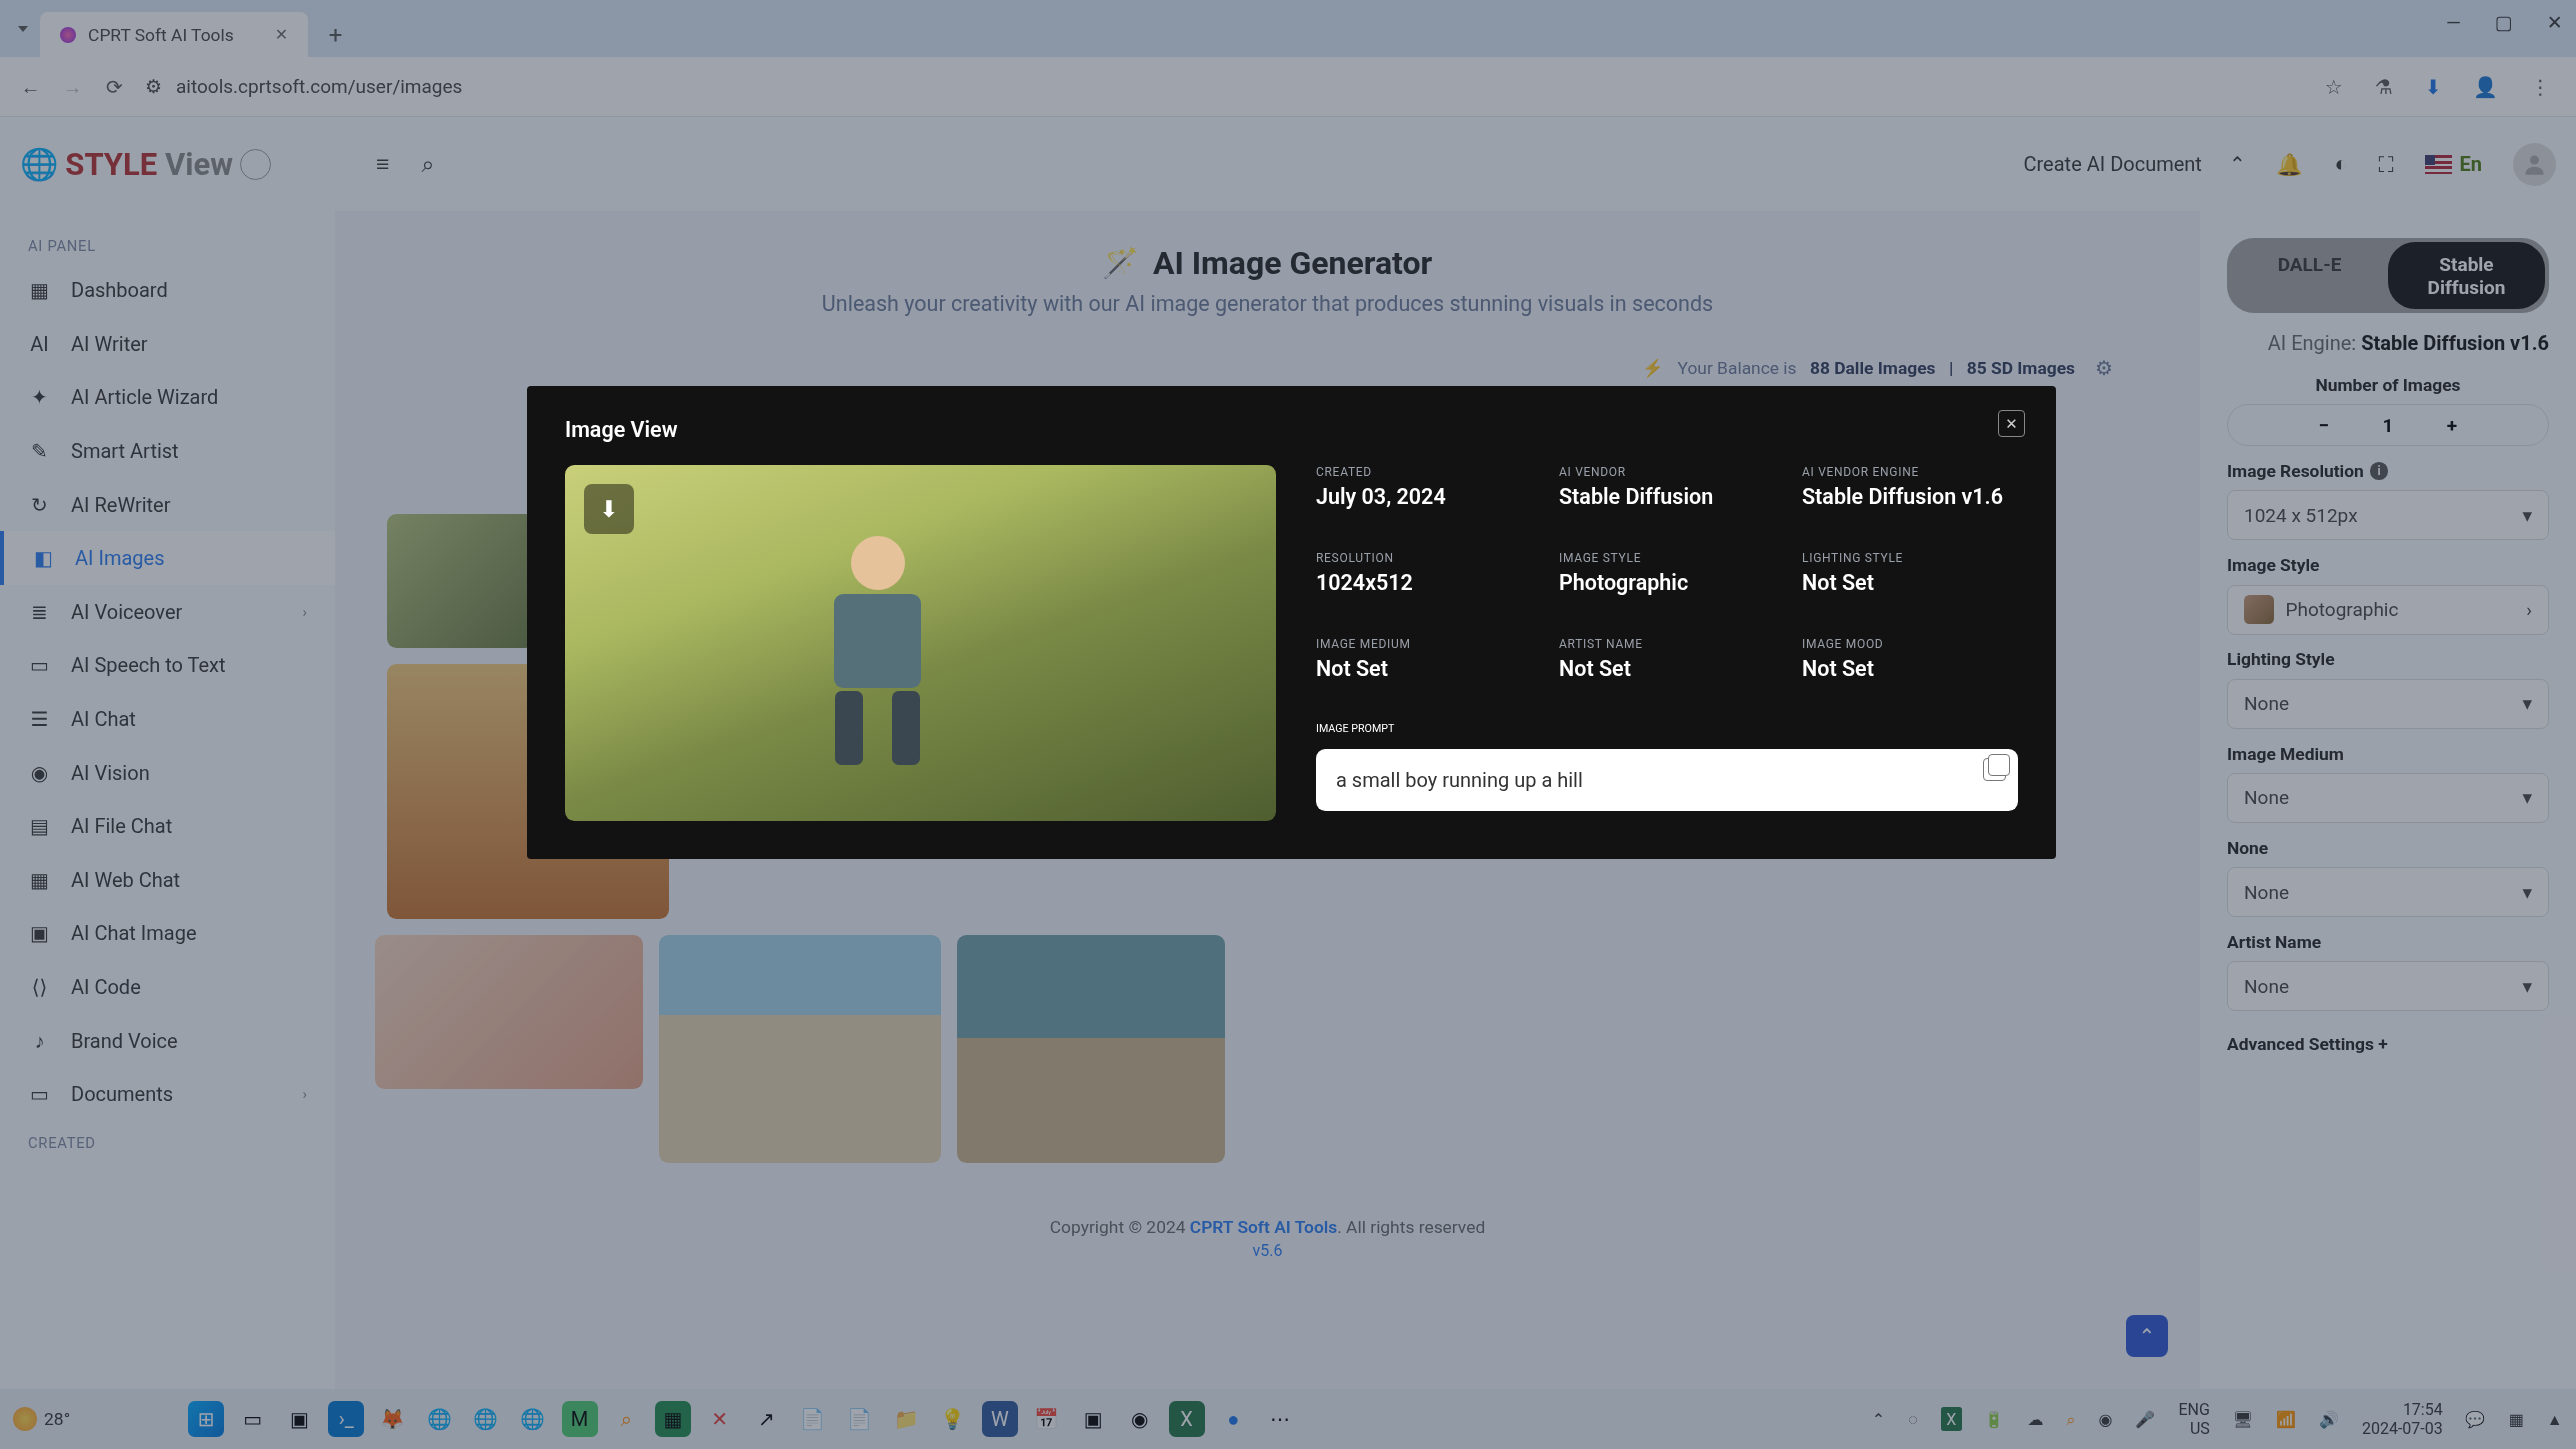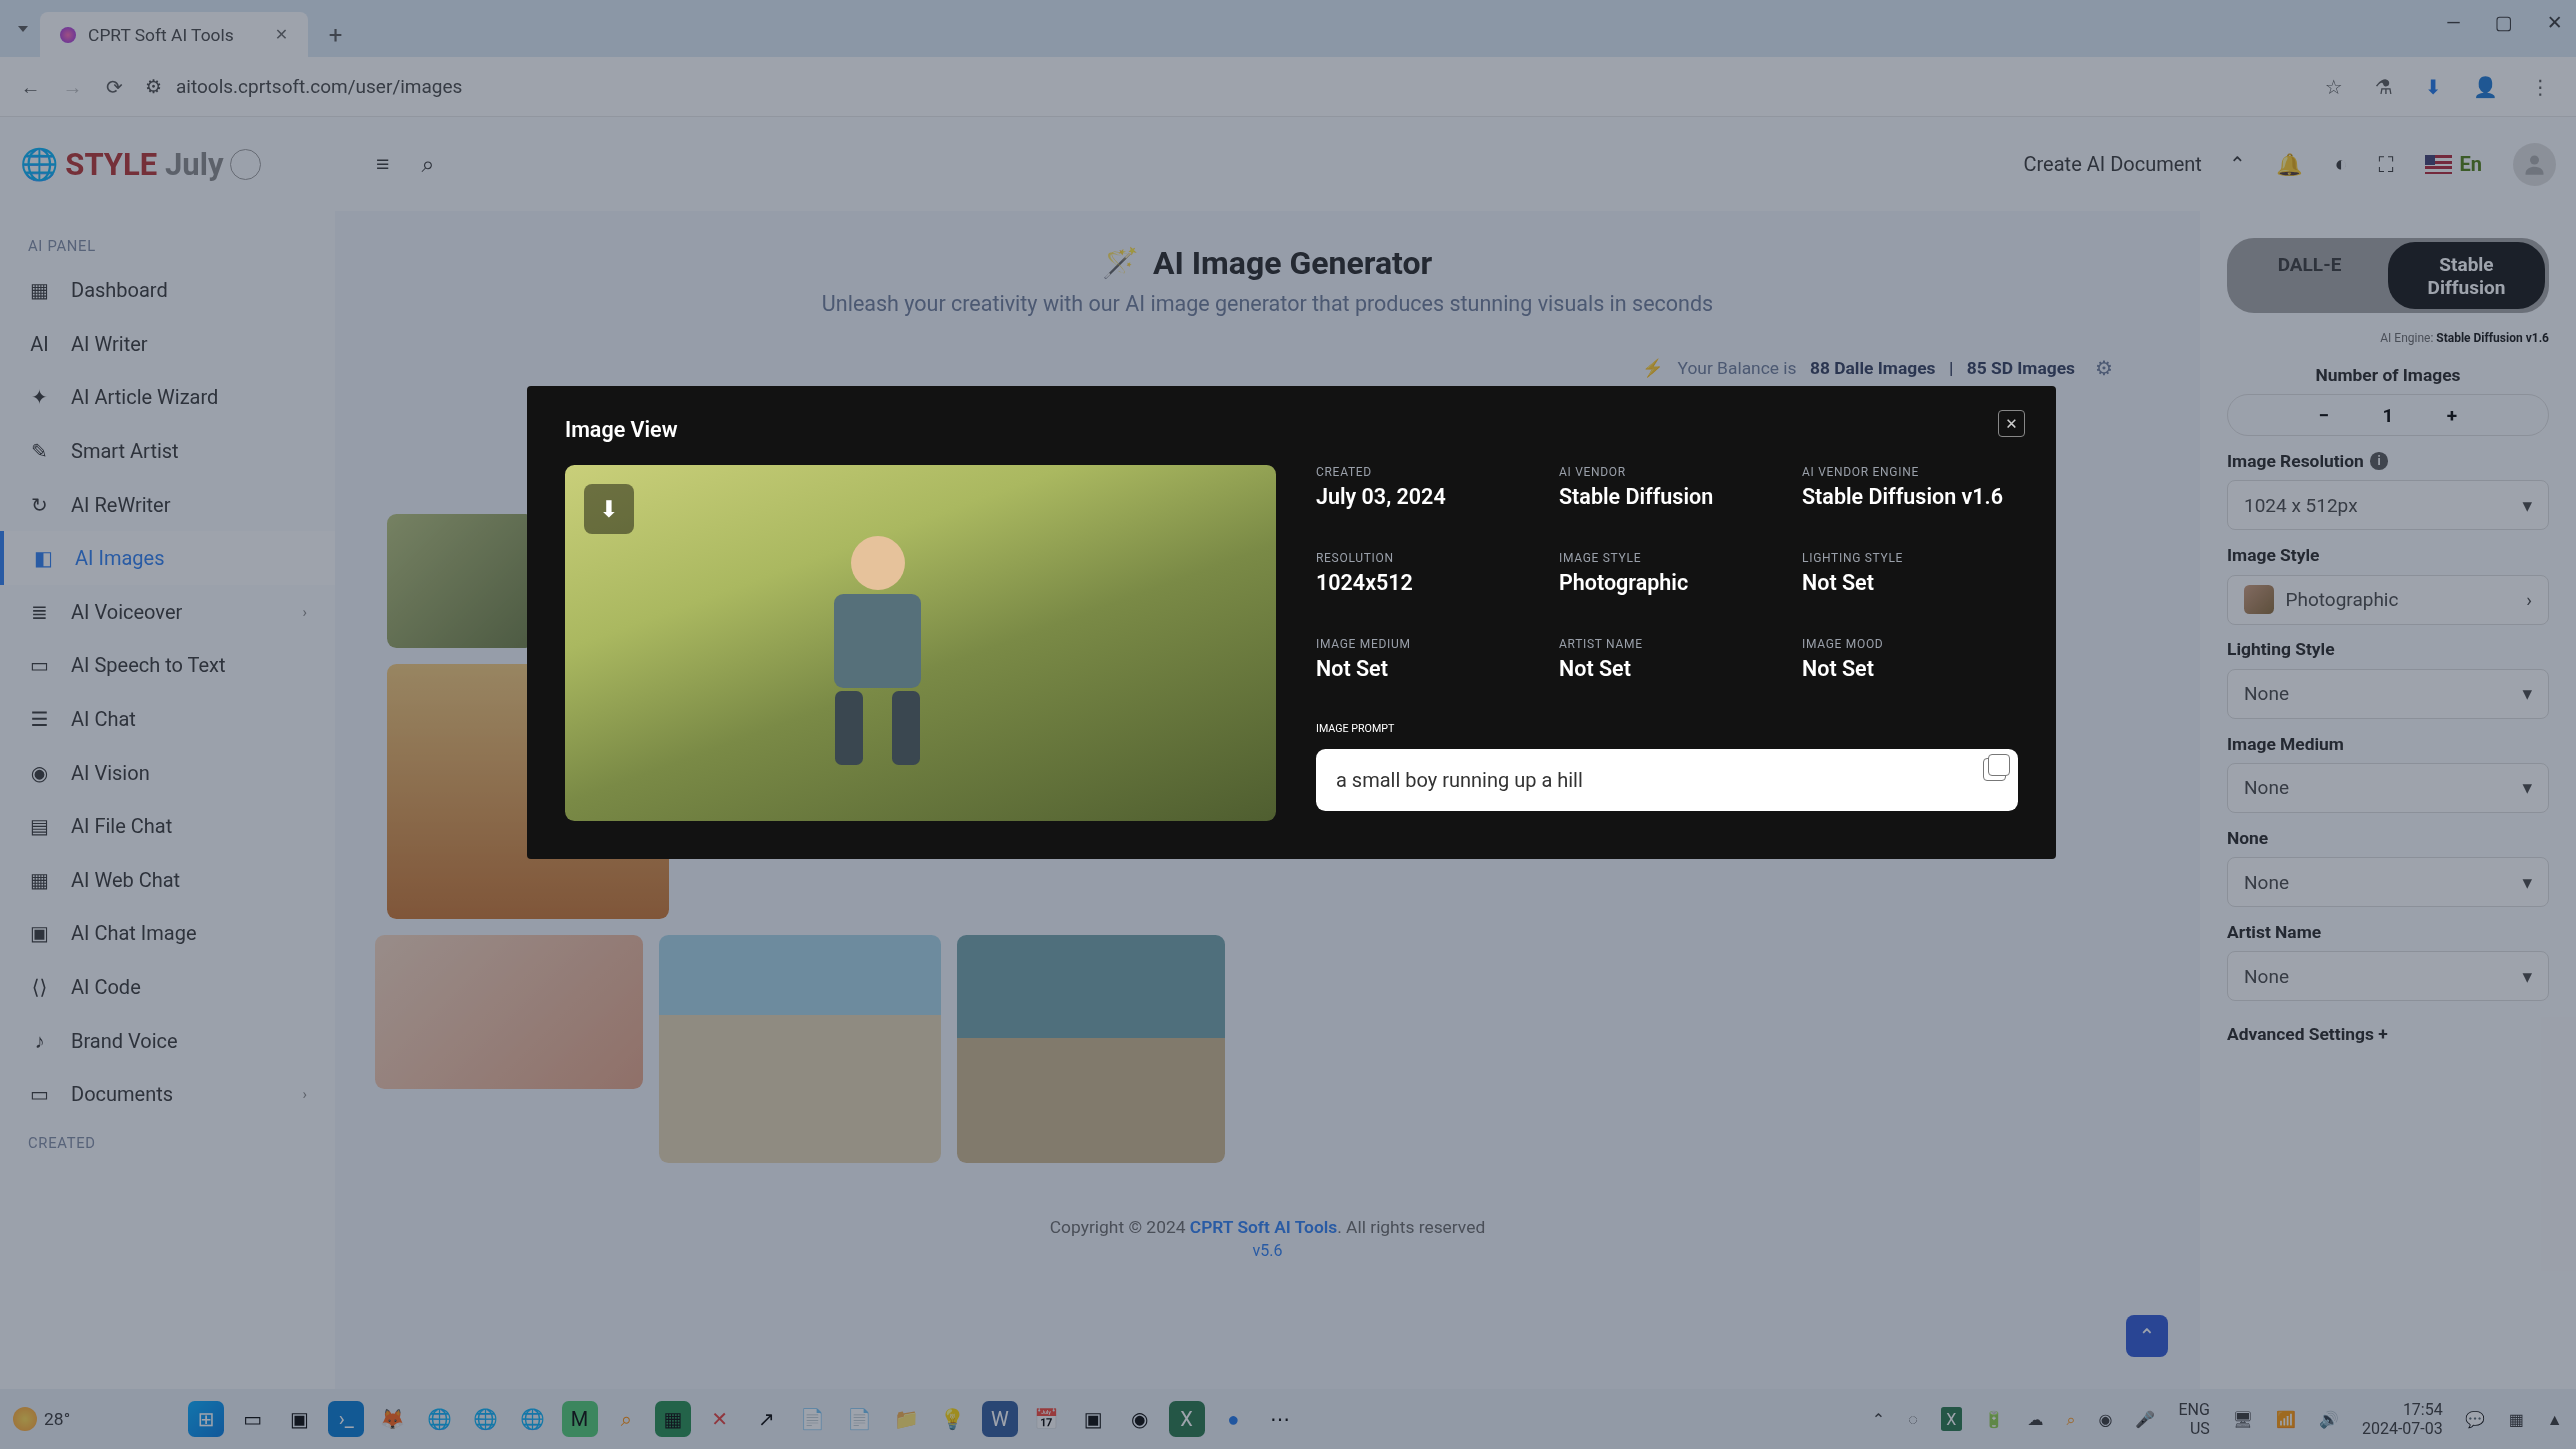--- a/index.html
+++ b/index.html
@@ -70,21 +70,21 @@
 
 .footer-text{text-align:center;font-size:17.4px;color:#666;margin-top:54px}
 .footer-text a{color:#2a7cf0;text-decoration:none;font-weight:600}
 .version{text-align:center;font-size:16px;color:#2a7cf0;margin-top:4px}
 
 
 .right-panel{width:376px;background:#fafbfd;padding:121px 27px 27px}
 .engine-tabs{display:flex;background:#a3a3a3;border-radius:27px;padding:4px;margin-bottom:17.4px}
 .etab{flex:1;text-align:center;padding:10.7px;font-size:19px;font-weight:700;border-radius:27px;color:#333}
 .etab.active{background:#111;color:#fff}
-.engine-line{text-align:right;font-size:12px;color:#666;margin-bottom:20px}
+.engine-line{text-align:right;font-size:20px;color:#666;margin-bottom:20px}
 .engine-line b{color:#111}
 .rp-label{font-size:17.4px;font-weight:700;color:#222;margin:14.8px 0 9.4px;display:flex;align-items:center;gap:6.7px}
 .num-images{display:flex;align-items:center;justify-content:center;gap:0;border:0.7px solid #ddd;border-radius:27px;overflow:hidden}
 .ni-btn{width:47px;height:40px;display:flex;align-items:center;justify-content:center;font-size:19px;font-weight:bold}
 .ni-val{width:81px;text-align:center;font-size:19px;font-weight:700}
 .rp-select{width:100%;height:50px;border:0.7px solid #ddd;border-radius:8px;background:#fff;padding:0 16px;font-size:19px;color:#444;display:flex;align-items:center;justify-content:space-between}
 .style-select{display:flex;align-items:center;gap:12px}
 .style-thumb{width:29.5px;height:29.5px;border-radius:5.4px;background:linear-gradient(135deg,#c97,#863)}
 .info{width:17.4px;height:17.4px;border-radius:50%;background:#555;color:#fff;font-size:12px;display:inline-flex;align-items:center;justify-content:center}
 
@@ -157,21 +157,21 @@
     <span class="addr-icon">⚗</span>
     <span class="addr-icon" style="color:#1a73e8">⬇</span>
     <span class="addr-icon" style="color:#1a73e8">👤</span>
     <span class="addr-icon">⋮</span>
   </div>
 </div>
 
 <div class="app-header">
   <div class="logo-area">
     <span style="font-size:31px">🌐</span>
-    <span class="logo-text"><span class="c">STYLE</span> <span class="s">July</span></span>
+    <span class="logo-text"><span class="c">STYLE</span> <span class="s">View</span></span>
     <div class="atom"></div>
   </div>
   <div class="header-left-controls">
     <span class="hlc">≡</span>
     <span class="hlc">⌕</span>
   </div>
   <div class="header-right">
     <div class="create-doc">
       <span>Create AI Document</span>
       <span>⌃</span>

